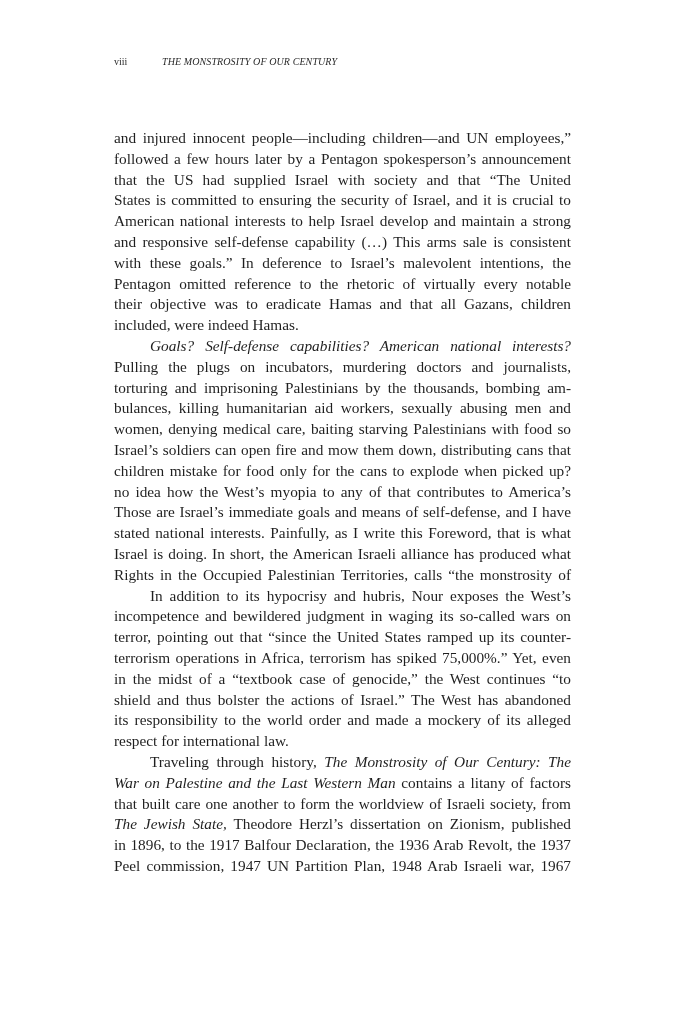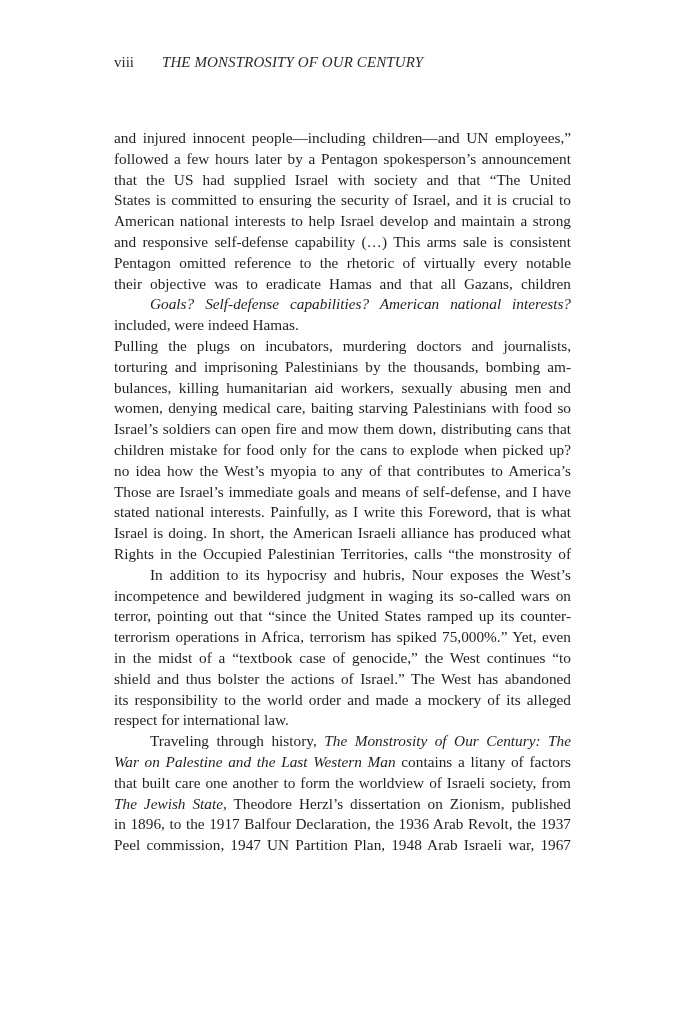--- a/index.html
+++ b/index.html
@@ -4,21 +4,21 @@
   <style>
     html, body { margin: 0; padding: 0; background: #ffffff; }
     body { width: 683px; height: 1024px; position: relative; overflow: hidden; }
     .page {
       position: absolute; left: 0; top: 0; width: 683px; height: 1024px;
       background: #ffffff; color: #1f1f1f;
       font-family: "Liberation Serif", "DejaVu Serif", serif;
     }
     .running-head {
       position: absolute; left: 114px; top: 52px;
-      font-size: 15px; line-height: 20px; white-space: nowrap;
+      font-size: 10px; line-height: 20px; white-space: nowrap;
       color: #2a2a2a;
     }
     .running-head .folio { display: inline-block; width: 48px; }
     .running-head .title { font-style: italic; letter-spacing: 0.1px; }
     .body {
       position: absolute; left: 114px; top: 108px; width: 457px;
       font-size: 15.3px;
       margin-top: 20px;
     }
     .line {
@@ -37,24 +37,25 @@
     <span class="folio">viii</span><span class="title">THE MONSTROSITY OF OUR CENTURY</span>
   </div>
 
   <div class="body">
     <span class="line">and injured innocent people—including children—and UN employees,”</span>
     <span class="line">followed a few hours later by a Pentagon spokesperson’s announcement</span>
     <span class="line">that the US had supplied Israel with society and that “The United</span>
     <span class="line">States is committed to ensuring the security of Israel, and it is crucial to</span>
     <span class="line">American national interests to help Israel develop and maintain a strong</span>
     <span class="line">and responsive self-defense capability (…) This arms sale is consistent</span>
+    <span class="line">with these goals.” In deference to Israel’s malevolent intentions, the</span>
     <span class="line">Pentagon omitted reference to the rhetoric of virtually every notable</span>
     <span class="line">their objective was to eradicate Hamas and that all Gazans, children</span>
+    <span class="line last">included, were indeed Hamas.</span>
     <span class="line indent it">Goals? Self-defense capabilities? American national interests?</span>
-    <span class="line last">included, were indeed Hamas.</span>
     <span class="line">Pulling the plugs on incubators, murdering doctors and journalists,</span>
     <span class="line">torturing and imprisoning Palestinians by the thousands, bombing am-</span>
     <span class="line">bulances, killing humanitarian aid workers, sexually abusing men and</span>
     <span class="line">women, denying medical care, baiting starving Palestinians with food so</span>
     <span class="line">Israel’s soldiers can open fire and mow them down, distributing cans that</span>
     <span class="line">children mistake for food only for the cans to explode when picked up?</span>
     <span class="line">no idea how the West’s myopia to any of that contributes to America’s</span>
     <span class="line">Those are Israel’s immediate goals and means of self-defense, and I have</span>
     <span class="line">stated national interests. Painfully, as I write this Foreword, that is what</span>
     <span class="line">Israel is doing. In short, the American Israeli alliance has produced what</span>

